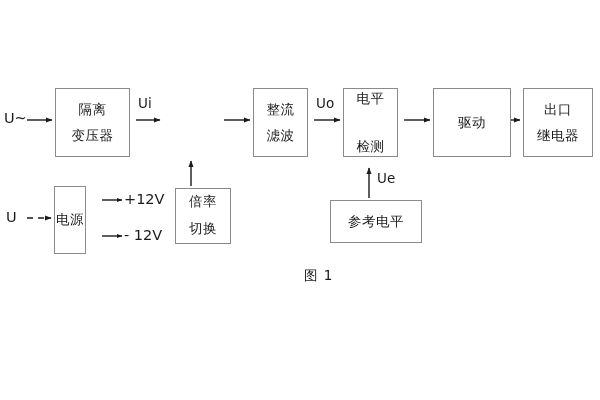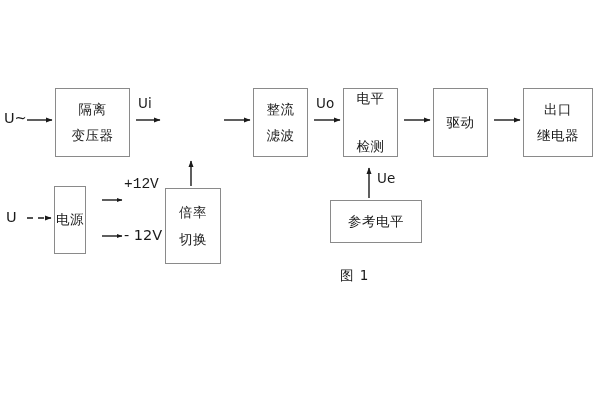--- a/index.html
+++ b/index.html
@@ -41,21 +41,20 @@
     white-space:nowrap;
     line-height:1;
   }
   .lbl.big{ font-size:14.5px; }
   .caption{
     position:absolute;
     color:#1a1a1a;
     font-size:13.5px;
     white-space:nowrap;
     letter-spacing:1px;
-    margin-left:36px;
   }
   svg.wires{
     position:absolute;left:0;top:0;width:600px;height:400px;
     pointer-events:none;
   }
 </style>
 </head>
 <body>
 
 <div id="diagram">
@@ -102,51 +101,51 @@
   <div class="box" style="left:253px;top:88px;width:55px;height:69px;justify-content:center;">
     <span class="ln">整流</span>
     <span class="ln">滤波</span>
   </div>
 
   <div class="box" style="left:343px;top:88px;width:55px;height:69px;gap:21px;">
     <span class="ln">电平</span>
     <span class="ln">检测</span>
   </div>
 
-  <div class="box one-line" style="left:433px;top:88px;width:55px;height:69px;">
+  <div class="box one-line" style="left:433px;top:88px;width:78px;height:69px;">
     <span class="ln">驱动</span>
   </div>
 
   <div class="box" style="left:523px;top:88px;width:70px;height:69px;">
     <span class="ln">出口</span>
     <span class="ln">继电器</span>
   </div>
 
   <div class="box one-line" style="left:54px;top:186px;width:32px;height:68px;">
     <span class="ln">电源</span>
   </div>
 
-  <div class="box" style="left:165px;top:188px;width:56px;height:76px;">
+  <div class="box" style="left:175px;top:188px;width:56px;height:56px;font-family:Liberation Mono, monospace;">
     <span class="ln">倍率</span>
     <span class="ln">切换</span>
   </div>
 
   <div class="box one-line" style="left:330px;top:200px;width:92px;height:43px;">
     <span class="ln">参考电平</span>
   </div>
 
   <div class="lbl big" style="left:4px;top:111px;">U~</div>
 
   <div class="lbl big" style="left:6px;top:210px;">U</div>
 
   <div class="lbl" style="left:138px;top:97px;">Ui</div>
 
   <div class="lbl" style="left:316px;top:97px;">Uo</div>
 
-  <div class="lbl big" style="left:124px;top:177px;font-family:Liberation Mono, monospace;">+12V</div>
+  <div class="lbl big" style="left:124px;top:192px;">+12V</div>
 
   <div class="lbl big" style="left:124px;top:228px;">- 12V</div>
 
   <div class="lbl" style="left:377px;top:172px;">Ue</div>
 
   <div class="caption" style="left:304px;top:267px;">图 1</div>
 
 </div>
 
 </body></html>

